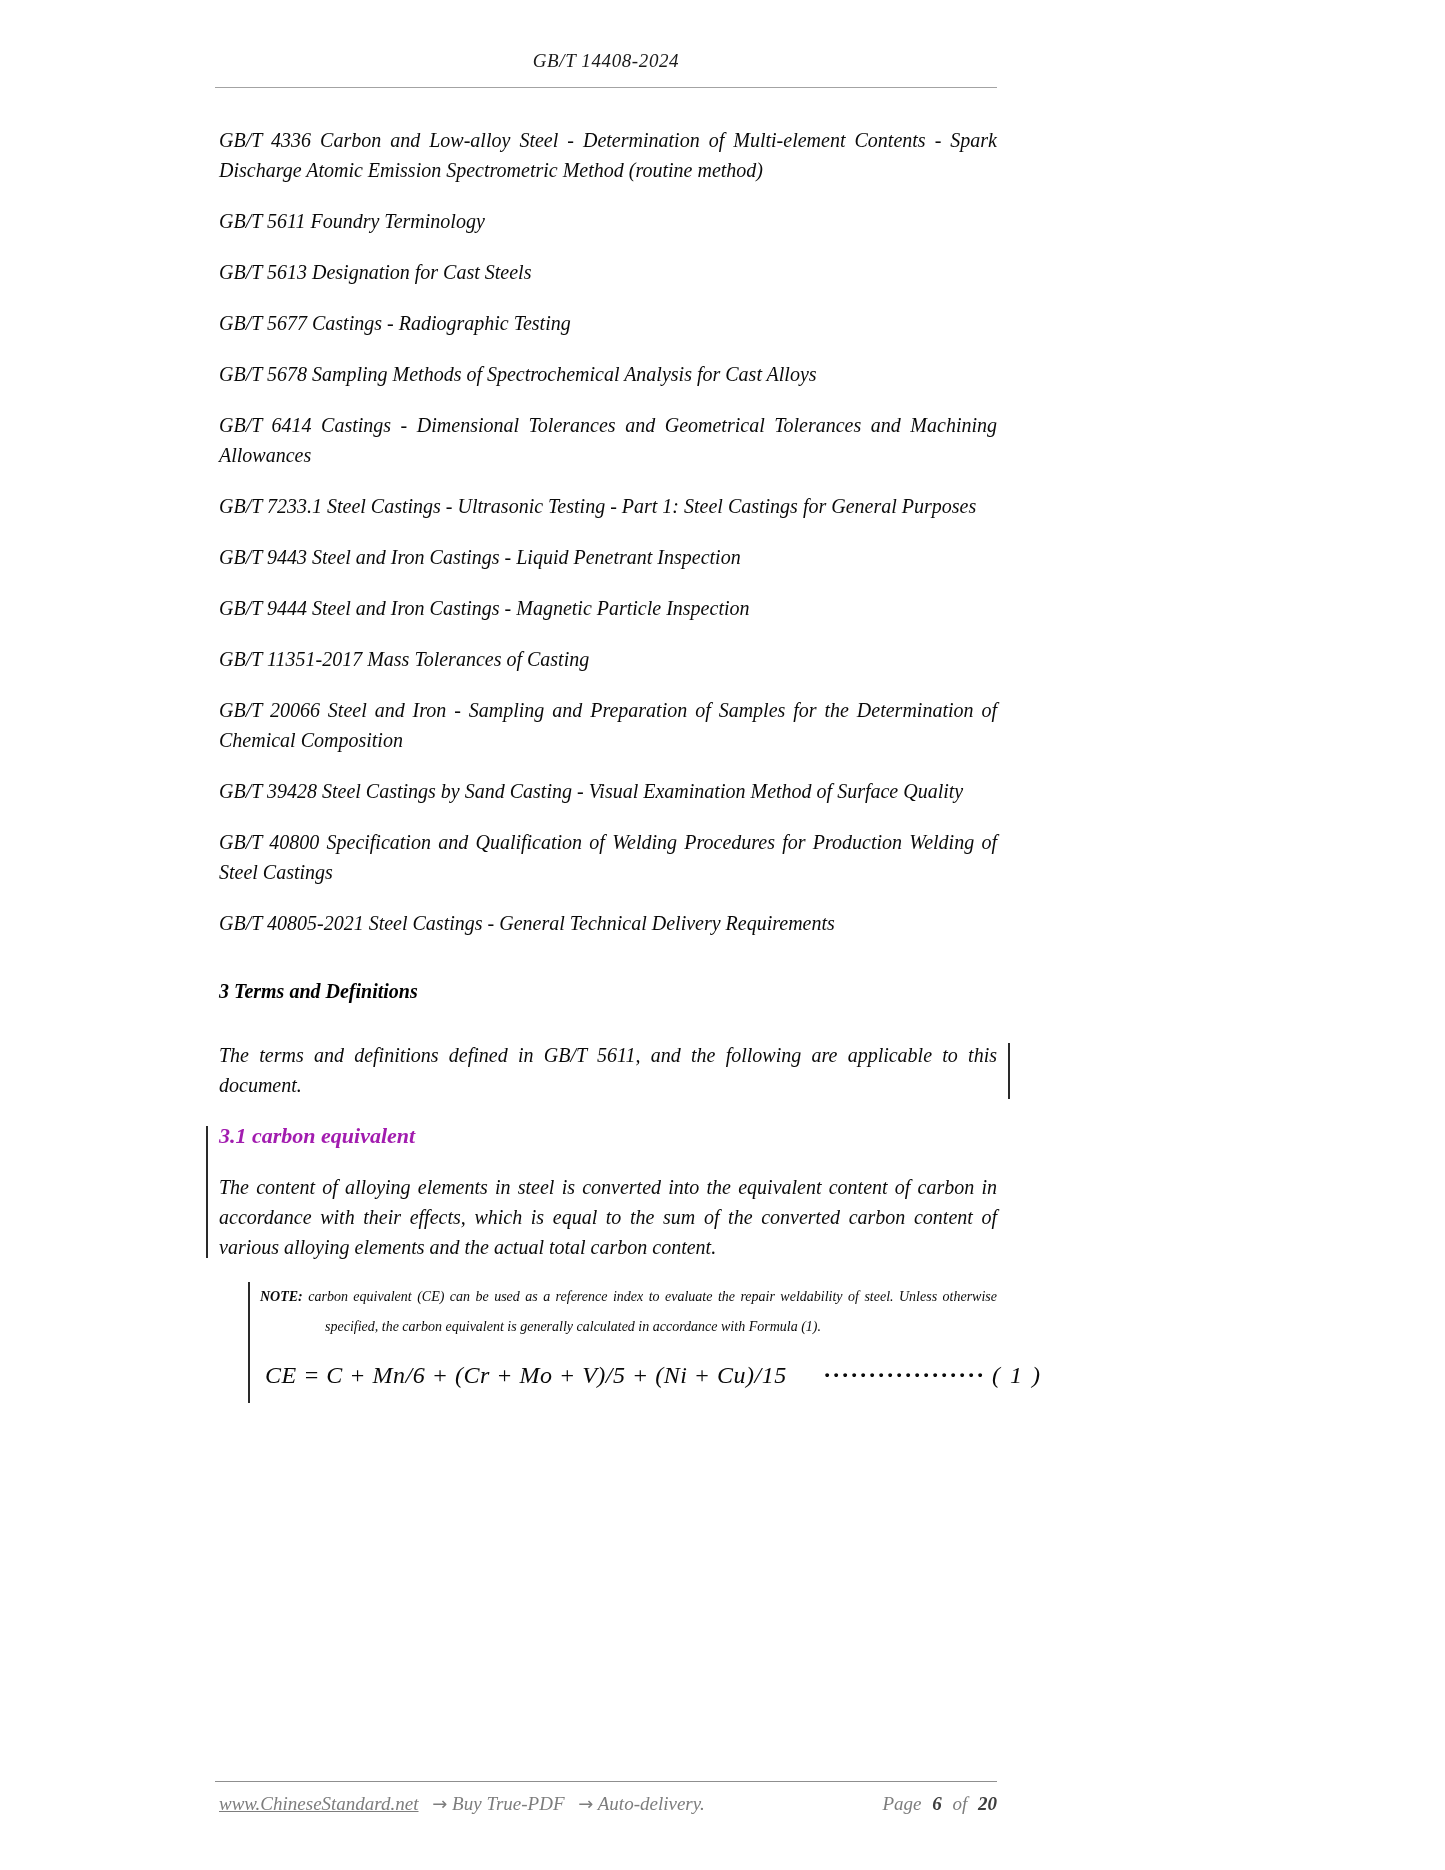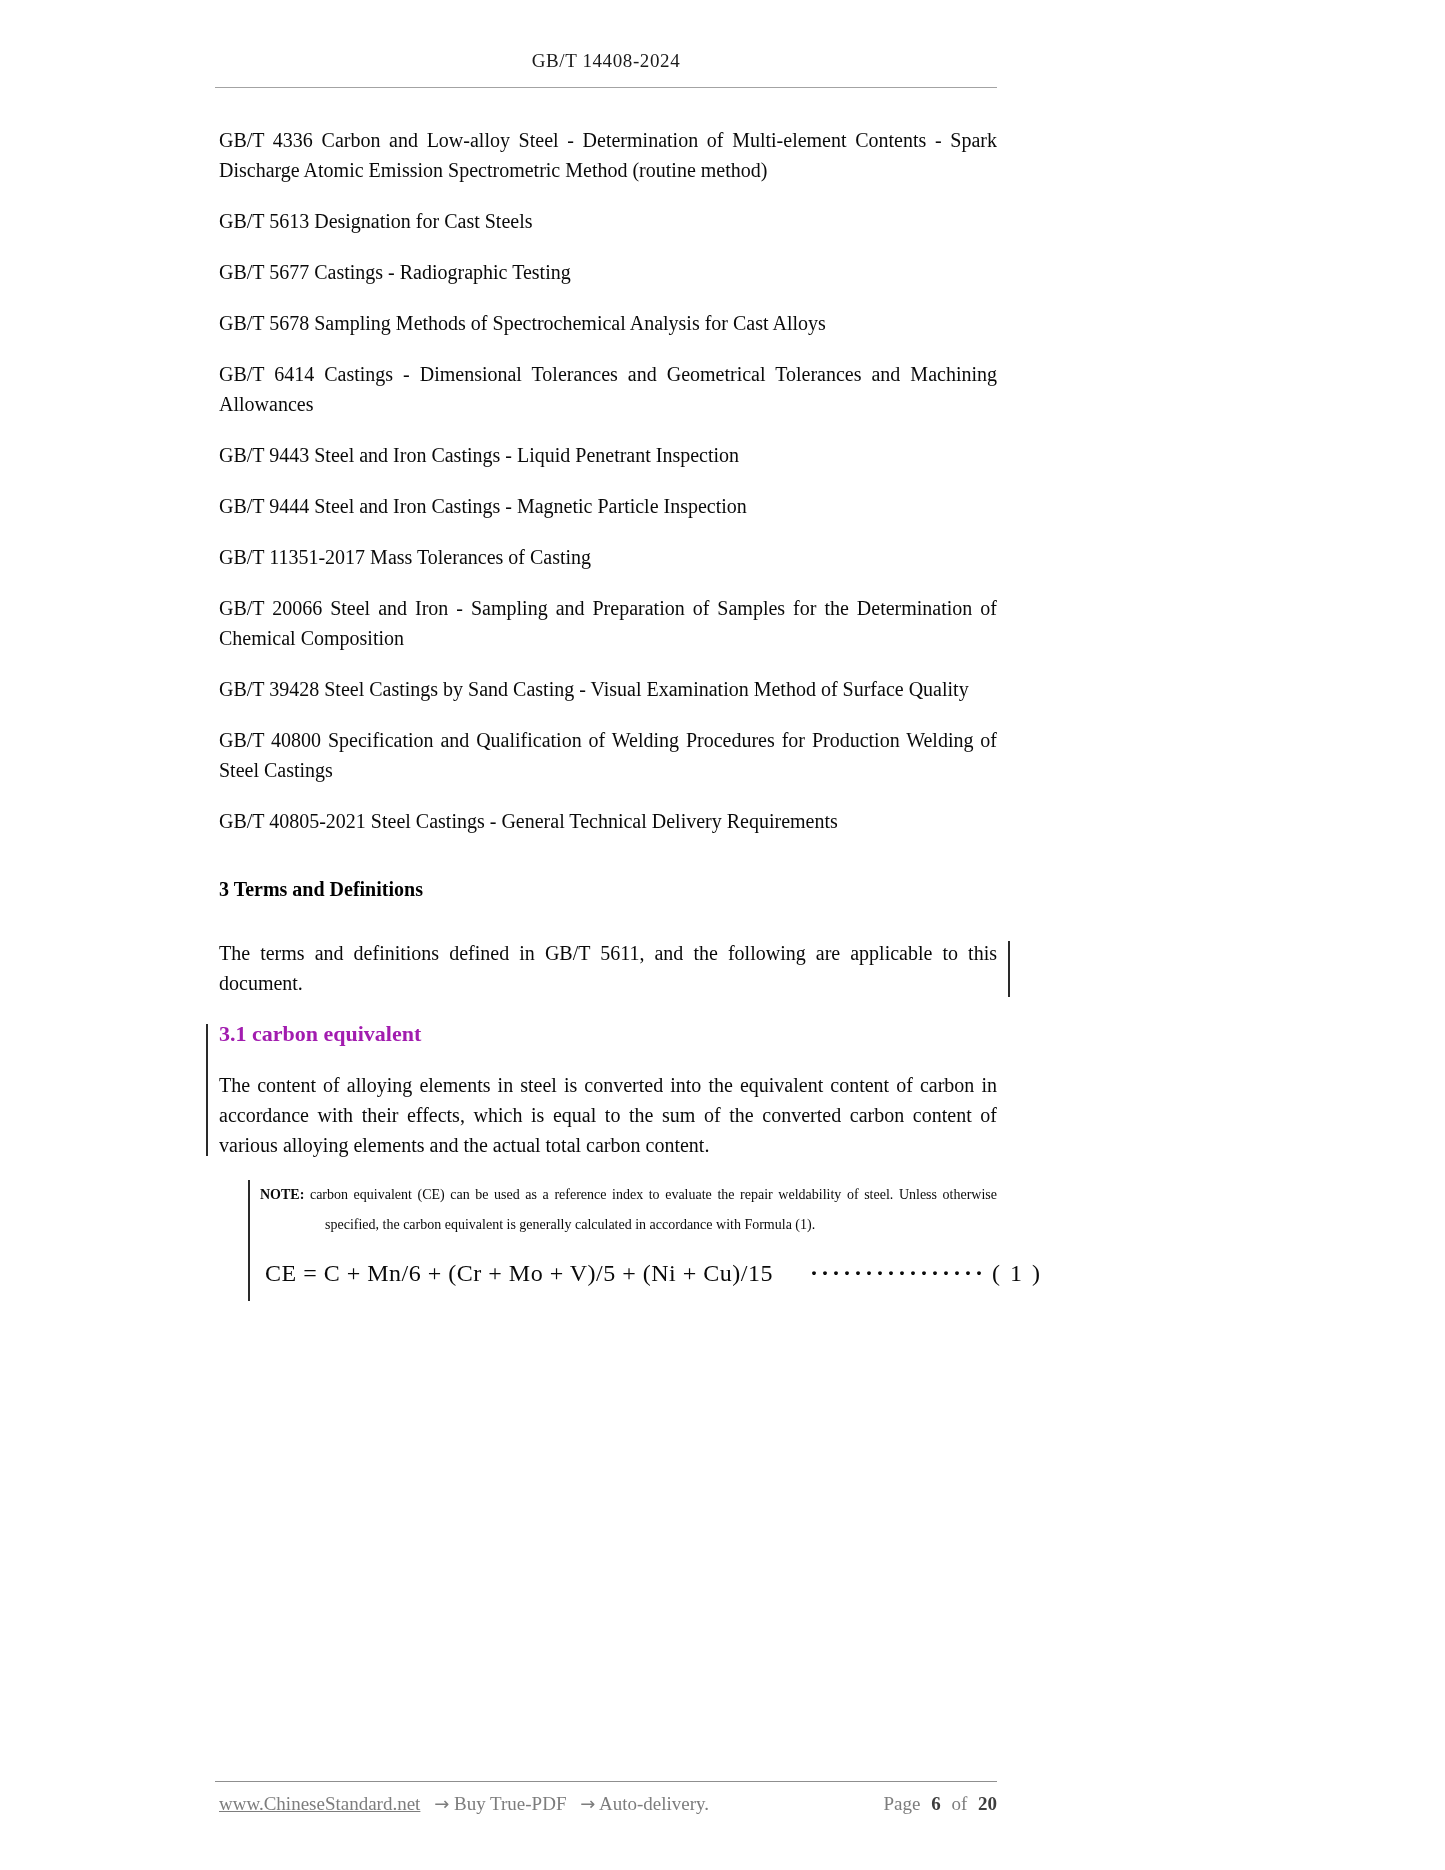--- a/index.html
+++ b/index.html
@@ -4,20 +4,21 @@
 <style>
   * { margin:0; padding:0; box-sizing:border-box; }
   html, body { background:#ffffff; }
   .page {
     position:relative;
     width:1445px; height:1870px;
     background:#ffffff;
     font-family:"Liberation Serif", serif;
     color:#000000;
     overflow:hidden;
+    font-style:italic;
   }
   .header-title {
     position:absolute; top:50px; left:215px; width:782px;
     text-align:center; font-size:19px; letter-spacing:0.6px; color:#1a1a1a;
   }
   .rule { position:absolute; left:215px; width:782px; height:1px; background:#a3a3a3; }
   .rule-top { top:87px; }
   .rule-bottom { top:1781px; background:#8f8f8f; }
   .content { position:absolute; left:219px; top:104px; width:778px; }
   p.body {
@@ -68,24 +69,26 @@
 </head>
 <body>
 
 <div class="page">
 
   <div class="header-title">GB/T 14408-2024</div>
   <div class="rule rule-top"></div>
 
   <div class="content">
     <p class="body">GB/T 4336 Carbon and Low-alloy Steel - Determination of Multi-element Contents - Spark Discharge Atomic Emission Spectrometric Method (routine method)</p>
+    <p class="body">GB/T 5611 Foundry Terminology</p>
     <p class="body">GB/T 5613 Designation for Cast Steels</p>
     <p class="body">GB/T 5677 Castings - Radiographic Testing</p>
     <p class="body">GB/T 5678 Sampling Methods of Spectrochemical Analysis for Cast Alloys</p>
     <p class="body">GB/T 6414 Castings - Dimensional Tolerances and Geometrical Tolerances and Machining Allowances</p>
+    <p class="body">GB/T 7233.1 Steel Castings - Ultrasonic Testing - Part 1: Steel Castings for General Purposes</p>
     <p class="body">GB/T 9443 Steel and Iron Castings - Liquid Penetrant Inspection</p>
     <p class="body">GB/T 9444 Steel and Iron Castings - Magnetic Particle Inspection</p>
     <p class="body">GB/T 11351-2017 Mass Tolerances of Casting</p>
     <p class="body">GB/T 20066 Steel and Iron - Sampling and Preparation of Samples for the Determination of Chemical Composition</p>
     <p class="body">GB/T 39428 Steel Castings by Sand Casting - Visual Examination Method of Surface Quality</p>
     <p class="body">GB/T 40800 Specification and Qualification of Welding Procedures for Production Welding of Steel Castings</p>
     <p class="body">GB/T 40805-2021 Steel Castings - General Technical Delivery Requirements</p>
 
     <h2 class="h-section">3 Terms and Definitions</h2>
 

